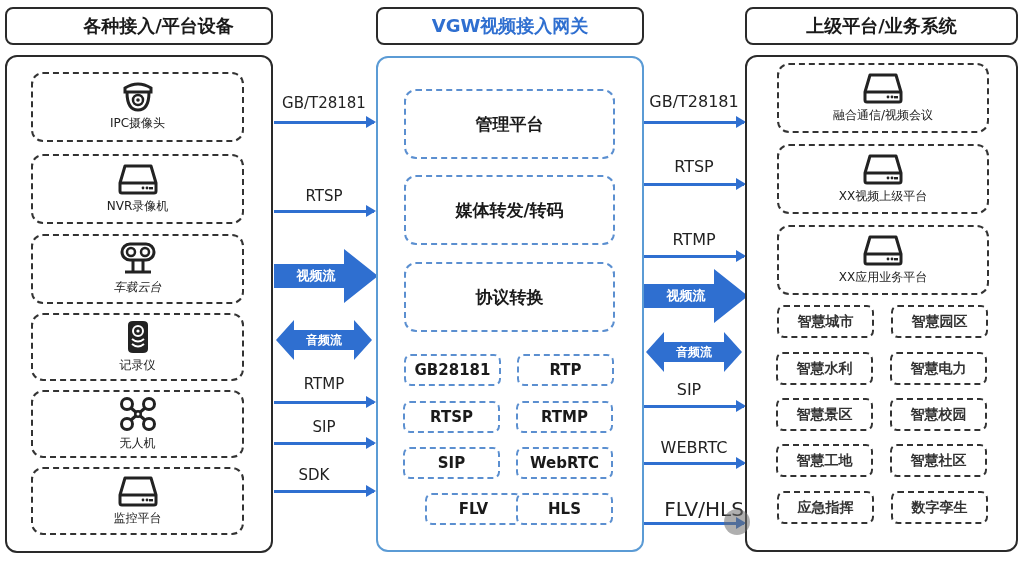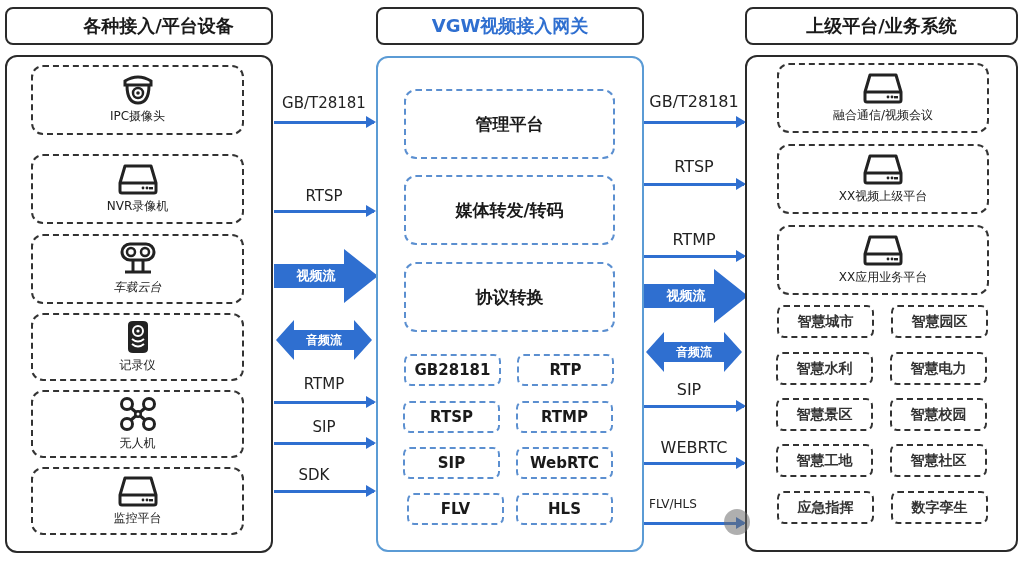--- a/index.html
+++ b/index.html
@@ -23,21 +23,21 @@
   .bigarrow span{position:relative;color:#fff;font-weight:bold;font-size:13px;}
   .watermark{font-size:26px;color:rgba(120,120,120,0.55);letter-spacing:4px;white-space:nowrap;}
   .wm-icon{width:26px;height:26px;border-radius:50%;background:rgba(110,110,110,0.55);display:inline-block;vertical-align:middle;margin-right:8px;position:relative;}
 </style>
 </head>
 <body>
 
 <div class="abs header" style="left:5px;top:7px;width:268px;height:38px;padding-left:39px;">各种接入/平台设备</div>
 <div class="abs panel" style="left:5px;top:55px;width:268px;height:498px;"></div>
 
-<div class="abs dev" style="left:31px;top:65px;width:213px;height:70px;">
+<div class="abs dev" style="left:31px;top:72px;width:213px;height:70px;">
   <svg width="34" height="30" viewBox="0 0 34 30">
     <path d="M4 6 Q17 -2 30 6 L30 10 L4 10 Z" fill="none" stroke="#222" stroke-width="3"></path>
     <path d="M6 10 Q6 28 17 28 Q28 28 28 10" fill="none" stroke="#222" stroke-width="3"></path>
     <circle cx="17" cy="18" r="5" fill="none" stroke="#222" stroke-width="2.5"></circle>
     <circle cx="17" cy="18" r="1.8" fill="#222"></circle>
   </svg>
   <div class="lbl">IPC摄像头</div>
 </div>
 
 <div class="abs dev" style="left:31px;top:154px;width:213px;height:70px;">
@@ -134,21 +134,21 @@
 <div class="abs mod" style="left:404px;top:89px;width:211px;height:70px;">管理平台</div>
 <div class="abs mod" style="left:404px;top:175px;width:211px;height:70px;">媒体转发/转码</div>
 <div class="abs mod" style="left:404px;top:262px;width:211px;height:70px;">协议转换</div>
 
 <div class="abs proto" style="left:404px;top:354px;width:97px;height:32px;">GB28181</div>
 <div class="abs proto" style="left:517px;top:354px;width:97px;height:32px;">RTP</div>
 <div class="abs proto" style="left:403px;top:401px;width:97px;height:32px;">RTSP</div>
 <div class="abs proto" style="left:516px;top:401px;width:97px;height:32px;">RTMP</div>
 <div class="abs proto" style="left:403px;top:447px;width:97px;height:32px;">SIP</div>
 <div class="abs proto" style="left:516px;top:447px;width:97px;height:32px;">WebRTC</div>
-<div class="abs proto" style="left:407px;top:493px;width:97px;height:32px;">FLV</div>
+<div class="abs proto" style="left:425px;top:493px;width:97px;height:32px;">FLV</div>
 <div class="abs proto" style="left:516px;top:493px;width:97px;height:32px;">HLS</div>
 
 <div class="abs plabel" style="left:644px;top:92px;width:100px;font-size:16px;">GB/T28181</div>
 <div class="abs line" style="left:644px;top:121px;width:100px;"></div>
 
 <div class="abs plabel" style="left:644px;top:157px;width:100px;font-size:16px;">RTSP</div>
 <div class="abs line" style="left:644px;top:183px;width:100px;"></div>
 
 <div class="abs plabel" style="left:644px;top:230px;width:100px;font-size:16px;">RTMP</div>
 <div class="abs line" style="left:644px;top:255px;width:100px;"></div>
@@ -166,21 +166,21 @@
     </svg>
   <span style="font-size:12px;">音频流</span>
 </div>
 
 <div class="abs plabel" style="left:644px;top:380px;width:90px;font-size:16px;">SIP</div>
 <div class="abs line" style="left:644px;top:405px;width:100px;"></div>
 
 <div class="abs plabel" style="left:644px;top:438px;width:100px;font-size:16px;">WEBRTC</div>
 <div class="abs line" style="left:644px;top:462px;width:100px;"></div>
 
-<div class="abs plabel" style="left:625px;top:497px;width:96px;font-size:12px;">FLV/HLS</div>
+<div class="abs plabel" style="left:656px;top:497px;width:96px;font-size:20px;">FLV/HLS</div>
 <div class="abs line" style="left:644px;top:522px;width:100px;"></div>
 
 <div class="abs header" style="left:745px;top:7px;width:273px;height:38px;">上级平台/业务系统</div>
 <div class="abs panel" style="left:745px;top:55px;width:273px;height:497px;"></div>
 
 <div class="abs dev" style="left:777px;top:63px;width:212px;height:70px;">
   <svg width="42" height="32" viewBox="0 0 42 32">
     <path d="M8 3 L34 3 L39 20 L39 28 Q39 30 37 30 L5 30 Q3 30 3 28 L3 20 Z" fill="none" stroke="#222" stroke-width="3" stroke-linejoin="round"></path>
     <line x1="3" y1="20" x2="39" y2="20" stroke="#222" stroke-width="3"></line>
     <circle cx="26" cy="25" r="1.4" fill="#222"></circle>

